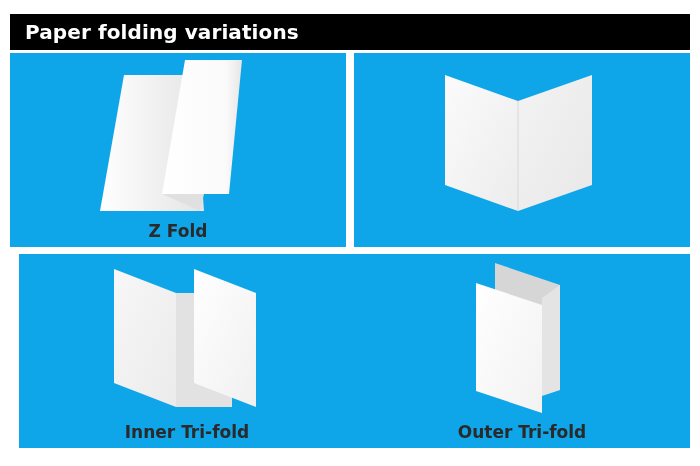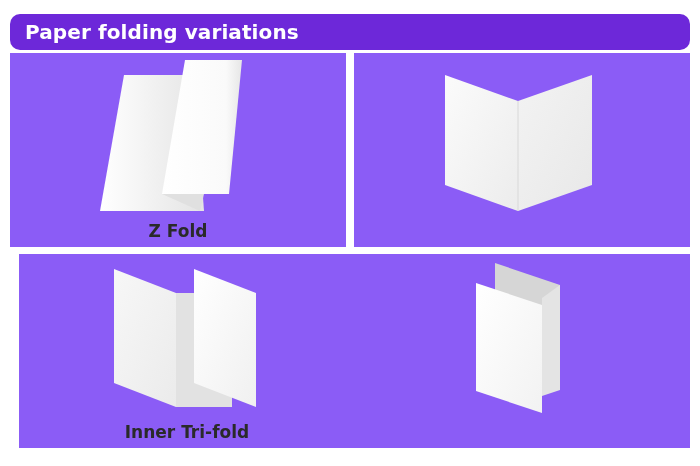--- a/index.html
+++ b/index.html
@@ -1,19 +1,19 @@
 <!DOCTYPE html>
 <html><head>
 <meta charset="utf-8">
 <style>
   html,body{margin:0;padding:0;background:#ffffff;}
   body{width:700px;height:466px;position:relative;overflow:hidden;font-family:"DejaVu Sans","Liberation Sans",sans-serif;}
-  .header{position:absolute;left:10px;top:14px;width:680px;height:36px;background:#6d28d9;color:#ffffff;border-radius:10px;}
+  .header{position:absolute;left:10px;top:14px;width:680px;height:36px;background:#000000;color:#ffffff;}
   .header .title{position:absolute;left:15px;top:6px;font-size:20px;font-weight:bold;letter-spacing:0.1px;}
-  .panel{position:absolute;background:#8b5cf6;width:336px;height:194px;}
+  .panel{position:absolute;background:#0ea5e9;width:336px;height:194px;}
   .p1{left:10px;top:53px;}
   .p2{left:354px;top:53px;}
   .p3{left:19px;top:254px;}
   .p4{left:354px;top:254px;}
   .panel svg{position:absolute;left:0;top:0;}
   .label{position:absolute;left:0;width:100%;text-align:center;bottom:6px;font-size:17px;font-weight:bold;color:#2a2a2a;}
 </style>
 </head>
 <body>
 
@@ -92,13 +92,14 @@
           <stop offset="1" stop-color="#f2f2f2"></stop>
       </linearGradient>
     </defs>
 
     <polygon points="141,9 206,31 206,136 141,114" fill="#d6d6d6"></polygon>
 
     <polygon points="188,44 206,31 206,136 188,142" fill="#e4e4e4"></polygon>
 
     <polygon points="122,29 188,51 188,159 122,137" fill="url(#og1)"></polygon>
   </svg>
+  <div class="label">Outer Tri-fold</div>
 </div>
 
 </body></html>

